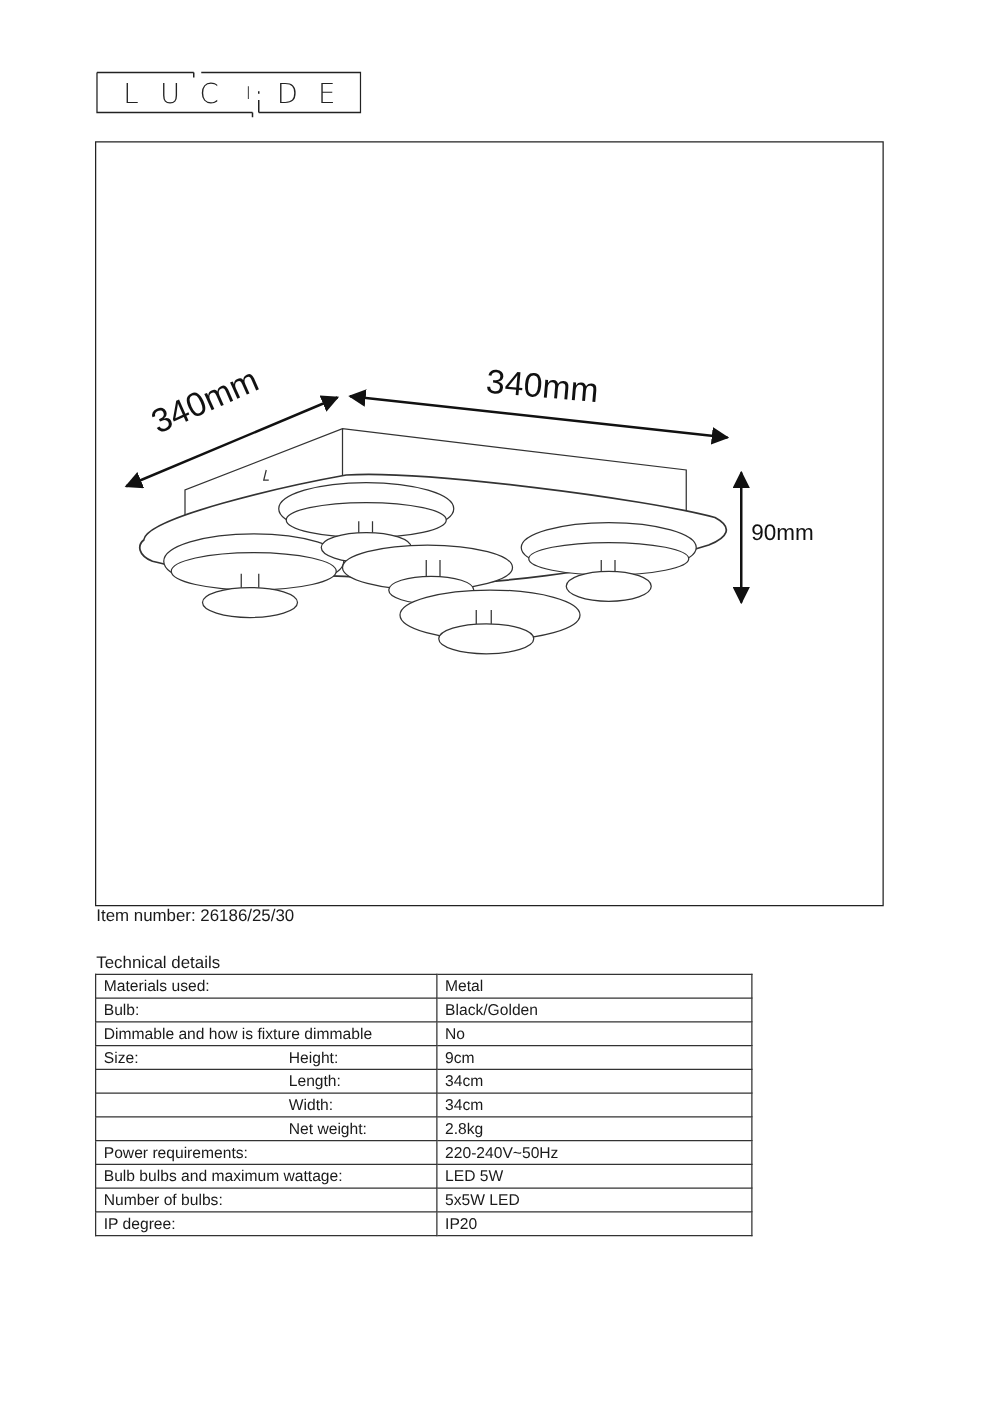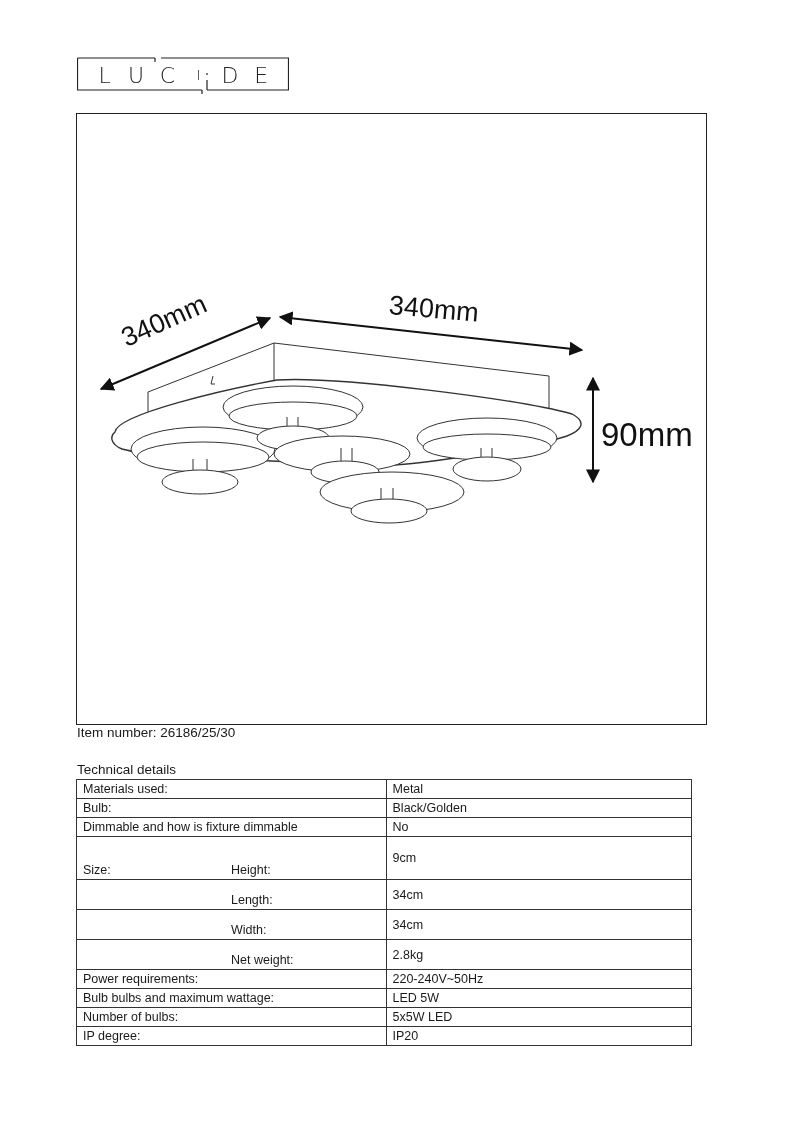--- a/index.html
+++ b/index.html
@@ -18,36 +18,36 @@
 
   
   .frame { position: absolute; left: 76px; top: 113px; width: 629px; height: 610px;
            border: 1px solid #222; box-sizing: content-box; }
   .frame svg { position: absolute; left: 0; top: 0; }
 
   .dim-label { position: absolute; font-family: "Liberation Sans", sans-serif;
                font-size: 27px; color: #111; white-space: nowrap; }
   .dim-width { left: 312px; top: 176px; transform: rotate(5deg); transform-origin: left center; }
   .dim-depth { left: 46px; top: 210px; transform: rotate(-24deg); transform-origin: left center; }
-  .dim-height { left: 524px; top: 302px; font-size: 33px; }
+  .dim-height { left: 524px; top: 302px; font-size: 18px; }
 
   
   .item-number { position: absolute; left: 77px; top: 725px; font-size: 13.5px; color: #1a1a1a; }
 
   .section-title { position: absolute; left: 77px; top: 762px; font-size: 13.5px; color: #1a1a1a; }
 
   
-  table.spec { position: absolute; left: 76px; top: 779px; width: 616px;
+  table.spec { position: absolute; left: 76px; top: 779px; width: 526px;
                border-collapse: collapse; font-size: 12.5px; color: #1a1a1a; }
   table.spec td { border: 1px solid #333; height: 18px; padding: 0 6px; line-height: 18px;
                   box-sizing: border-box; vertical-align: middle; }
   table.spec td.label { width: 316px; }
   table.spec td.value { width: 315px; }
   table.spec tr.size-row td.label { border-top-color: #333; }
-  .sub-main { display: inline-block; width: 148px; margin-top: 24px; }
+  .sub-main { display: inline-block; width: 148px; }
   .sub-key { display: inline-block; }
   table.spec tr.grey td { border-top-color: #aaa; }
 </style>
 </head>
 <body>
 
 <div class="logo">
   <svg width="212" height="38" viewBox="0 0 212 38">
 
     <path d="M0.5 2 H78 M78 2 V6 M0.5 2 V34 H125 M125 34 V38" stroke="#222" stroke-width="1.2" fill="none"></path>

